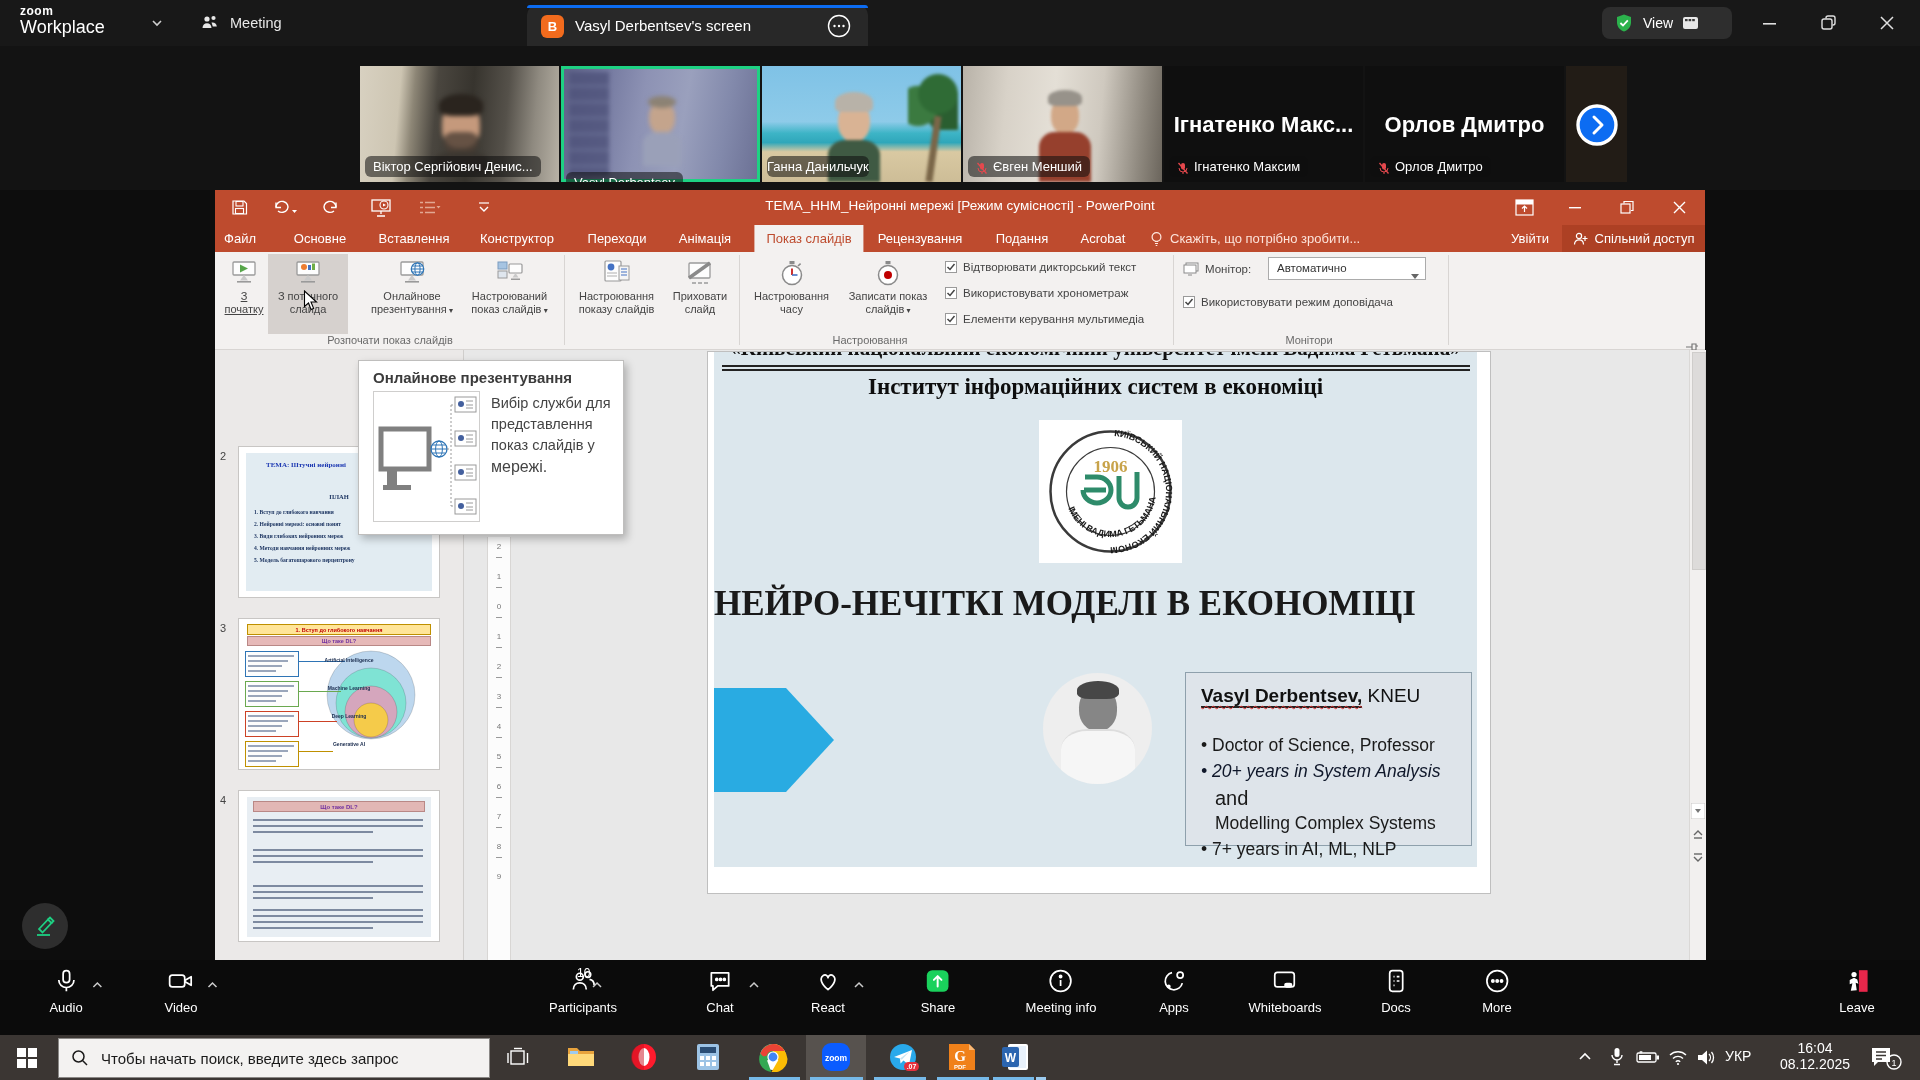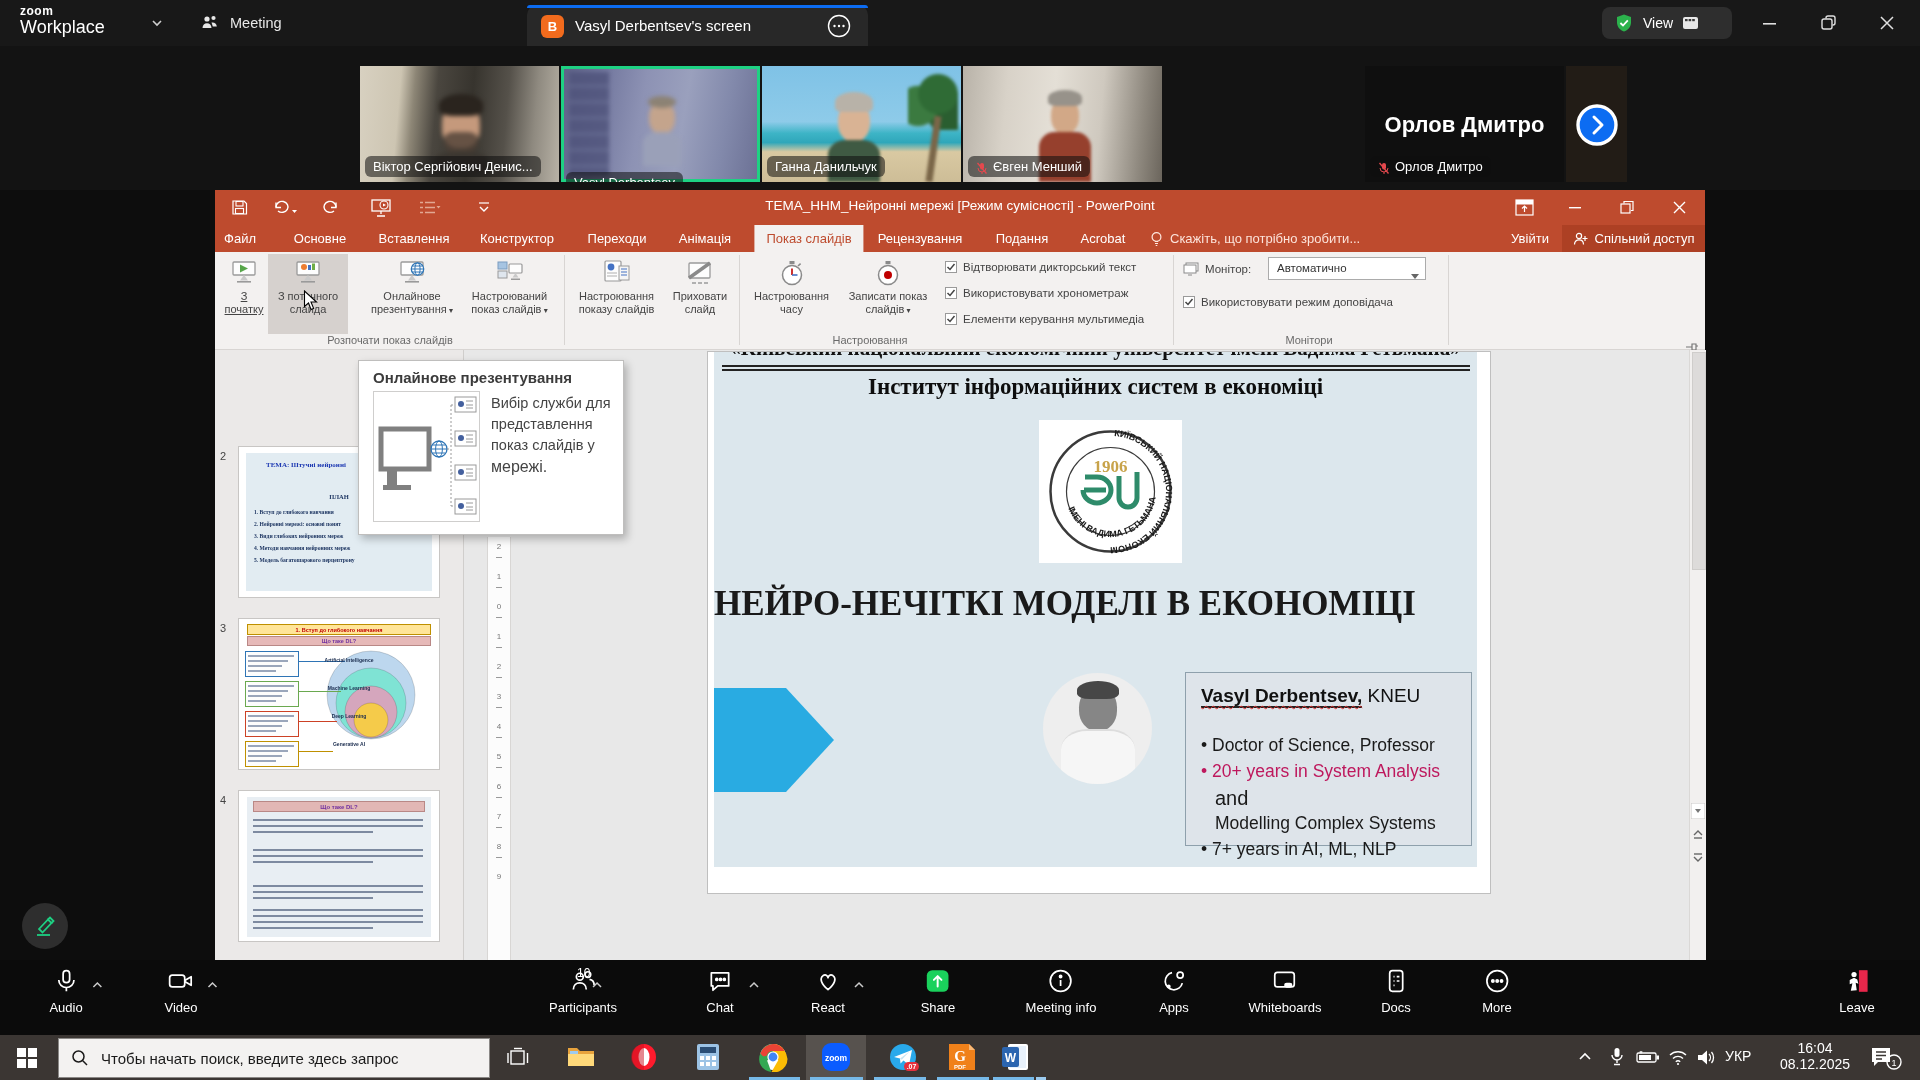--- a/index.html
+++ b/index.html
@@ -88,37 +88,48 @@
       <div class="abs" style="left: 762px; top: 20px; width: 199px; height: 116px; background: linear-gradient(rgb(127, 194, 230) 0%, rgb(142, 203, 233) 48%, rgb(61, 180, 198) 58%, rgb(47, 167, 186) 66%, rgb(217, 201, 162) 74%, rgb(205, 189, 151) 100%); overflow: hidden;">
         <div class="abs" style="left: 128px; top: 0px; width: 71px; height: 116px; filter: blur(1.5px);">
           <div class="abs" style="left: 18px; top: 4px; width: 50px; height: 60px; background: radial-gradient(circle at 60% 40%, rgb(47, 107, 53) 0px, rgb(47, 107, 53) 40%, transparent 45%), radial-gradient(circle at 20% 60%, rgb(59, 122, 64) 0px, rgb(59, 122, 64) 35%, transparent 40%), radial-gradient(circle at 80% 70%, rgb(42, 94, 48) 0px, rgb(42, 94, 48) 35%, transparent 40%);"></div>
           <div class="abs" style="left: 40px; top: 50px; width: 7px; height: 66px; background: rgb(122, 102, 72); transform: rotate(8deg);"></div>
         </div>
         <div class="abs" style="left: 66px; top: 26px; width: 52px; height: 90px; filter: blur(1.5px);">
           <div class="abs" style="left: 10px; top: 10px; width: 32px; height: 40px; background: rgb(217, 179, 148); border-radius: 46%;"></div>
           <div class="abs" style="left: 7px; top: 0px; width: 38px; height: 20px; background: rgb(184, 178, 168); border-radius: 50% 50% 20% 20%;"></div>
           <div class="abs" style="left: 0px; top: 48px; width: 52px; height: 42px; background: rgb(63, 90, 67); border-radius: 35% 35% 0px 0px;"></div>
         </div>
-        <div class="abs" style="left: 5px; top: 90px; width: auto; height: 21px; background: rgba(15, 15, 15, 0.55); border-radius: 6px; color: rgb(255, 255, 255); font-size: 13px; line-height: 21px; padding: 0px 8px; box-sizing: border-box; display: inline-flex; align-items: center; gap: 5px; max-width: 187px;">
+        <div class="abs" style="left: 5px; top: 90px; width: auto; height: 21px; background: rgba(15, 15, 15, 0.55); border-radius: 6px; color: rgb(255, 255, 255); font-size: 13px; line-height: 21px; padding: 0px 0; box-sizing: border-box; display: inline-flex; align-items: center; gap: 5px; max-width: 187px;">
           <div class="abs" style="position: relative; white-space: nowrap; overflow: hidden; text-overflow: ellipsis;">Ганна Данильчук</div>
         </div>
       </div>
       <div class="abs" style="left: 963px; top: 20px; width: 199px; height: 116px; background: linear-gradient(95deg, rgb(184, 178, 168) 0%, rgb(216, 210, 200) 22%, rgb(228, 223, 214) 45%, rgb(207, 201, 191) 68%, rgb(143, 137, 127) 88%, rgb(107, 101, 92) 100%); overflow: hidden;">
         <div class="abs" style="left: 80px; top: 24px; width: 44px; height: 92px; filter: blur(1.5px);">
           <div class="abs" style="left: 8px; top: 8px; width: 28px; height: 36px; background: rgb(210, 168, 135); border-radius: 46%;"></div>
           <div class="abs" style="left: 5px; top: 0px; width: 34px; height: 16px; background: rgb(151, 146, 138); border-radius: 50% 50% 25% 25%;"></div>
           <div class="abs" style="left: -4px; top: 42px; width: 52px; height: 50px; background: rgb(150, 64, 45); border-radius: 30% 30% 0px 0px;"></div>
         </div>
         <div class="abs" style="left: 5px; top: 90px; width: auto; height: 21px; background: rgba(15, 15, 15, 0.55); border-radius: 6px; color: rgb(255, 255, 255); font-size: 13px; line-height: 21px; padding: 0px 8px; box-sizing: border-box; display: inline-flex; align-items: center; gap: 5px; max-width: 187px;">
           <div class="abs" style="position: relative; width: 12px; height: 13px; flex: 0 0 auto;"><svg width="12" height="13" viewBox="0 0 12 13">
               <rect x="4" y="1" width="4" height="6.5" rx="2" fill="#e5484d"></rect>
               <path d="M2 6 a4 4 0 0 0 8 0 M6 10 v2" stroke="#e5484d" fill="none"></path>
               <path d="M1.5 1 L10.5 11.5" stroke="#e5484d" stroke-width="1.3"></path>
             </svg></div>
           <div class="abs" style="position: relative; white-space: nowrap; overflow: hidden; text-overflow: ellipsis;">Євген Менший</div>
+        </div>
+      </div>
+      <div class="abs" style="left: 1164px; top: 20px; width: 199px; height: 116px; background: rgb(15, 15, 15); overflow: hidden;">
+        <div class="abs" style="left: 0px; top: 46px; width: 199px; height: 26px; color: rgb(255, 255, 255); font: bold 22px &quot;Liberation Sans&quot;; text-align: center; white-space: nowrap;">Ігнатенко Макс...</div>
+        <div class="abs" style="left: 5px; top: 90px; width: auto; height: 21px; background: rgba(15, 15, 15, 0.55); border-radius: 6px; color: rgb(255, 255, 255); font-size: 13px; line-height: 21px; padding: 0px 8px; box-sizing: border-box; display: inline-flex; align-items: center; gap: 5px; max-width: 187px;">
+          <div class="abs" style="position: relative; width: 12px; height: 13px; flex: 0 0 auto;"><svg width="12" height="13" viewBox="0 0 12 13">
+              <rect x="4" y="1" width="4" height="6.5" rx="2" fill="#e5484d"></rect>
+              <path d="M2 6 a4 4 0 0 0 8 0 M6 10 v2" stroke="#e5484d" fill="none"></path>
+              <path d="M1.5 1 L10.5 11.5" stroke="#e5484d" stroke-width="1.3"></path>
+            </svg></div>
+          <div class="abs" style="position: relative; white-space: nowrap; overflow: hidden; text-overflow: ellipsis;">Ігнатенко Максим</div>
         </div>
       </div>
       <div class="abs" style="left: 1365px; top: 20px; width: 199px; height: 116px; background: rgb(15, 15, 15); overflow: hidden;">
         <div class="abs" style="left: 0px; top: 46px; width: 199px; height: 26px; color: rgb(255, 255, 255); font: bold 22px &quot;Liberation Sans&quot;; text-align: center; white-space: nowrap;">Орлов Дмитро</div>
         <div class="abs" style="left: 5px; top: 90px; width: auto; height: 21px; background: rgba(15, 15, 15, 0.55); border-radius: 6px; color: rgb(255, 255, 255); font-size: 13px; line-height: 21px; padding: 0px 8px; box-sizing: border-box; display: inline-flex; align-items: center; gap: 5px; max-width: 187px;">
           <div class="abs" style="position: relative; width: 12px; height: 13px; flex: 0 0 auto;"><svg width="12" height="13" viewBox="0 0 12 13">
               <rect x="4" y="1" width="4" height="6.5" rx="2" fill="#e5484d"></rect>
               <path d="M2 6 a4 4 0 0 0 8 0 M6 10 v2" stroke="#e5484d" fill="none"></path>
               <path d="M1.5 1 L10.5 11.5" stroke="#e5484d" stroke-width="1.3"></path>
             </svg></div>
@@ -467,21 +478,21 @@
               <div class="abs" style="left: 0px; top: 232px; width: 680px; height: 42px; font: bold 35px &quot;Liberation Serif&quot;; color: rgb(26, 26, 26); text-align: center; white-space: nowrap;">НЕЙРО-НЕЧІТКІ МОДЕЛІ В ЕКОНОМІЦІ</div>
               <div class="abs" style="left: 0px; top: 336px; width: 120px; height: 104px; background: rgb(41, 171, 226); clip-path: polygon(0px 0px, 60% 0px, 100% 50%, 60% 100%, 0px 100%);"></div>
               <div class="abs" style="left: 329px; top: 321px; width: 109px; height: 111px; background: rgb(239, 238, 236); border-radius: 50%; overflow: hidden; filter: grayscale(1);">
                 <div class="abs" style="left: 36px; top: 14px; width: 38px; height: 44px; background: rgb(143, 133, 123); border-radius: 46%;"></div>
                 <div class="abs" style="left: 34px; top: 8px; width: 42px; height: 18px; background: rgb(78, 70, 62); border-radius: 50% 50% 30% 30%;"></div>
                 <div class="abs" style="left: 18px; top: 56px; width: 74px; height: 56px; background: rgb(246, 246, 246); border-radius: 35% 35% 0px 0px; border-top: 2px solid rgb(221, 221, 221);"></div>
               </div>
               <div class="abs" style="left: 471px; top: 320px; width: 287px; height: 174px; background: rgb(222, 228, 234); border: 1px solid rgb(142, 160, 172); box-sizing: border-box; font-family: &quot;Liberation Sans&quot;, sans-serif;">
                 <div class="abs" style="left: 15px; top: 12px; width: 260px; height: 24px; font-size: 19px; color: rgb(17, 17, 17);"><span style="font-weight: bold; border-bottom: 2px solid rgb(34, 34, 34); text-decoration: underline 1px wavy rgb(221, 51, 51); text-underline-offset: 3px;">Vasyl Derbentsev,</span><span> KNEU</span></div>
                 <div class="abs" style="left: 15px; top: 62px; width: 260px; height: 24px; font-size: 17.5px; color: rgb(26, 26, 26);">• Doctor of Science, Professor</div>
-                <div class="abs" style="left: 15px; top: 88px; width: 260px; height: 24px; font-size: 17.5px; color: #be185d;">• 20+ years in System Analysis</div>
+                <div class="abs" style="left: 15px; top: 88px; width: 260px; height: 24px; font-size: 17.5px; color: #0f172a; font-style: italic;">• 20+ years in System Analysis</div>
                 <div class="abs" style="left: 15px; top: 114px; width: 260px; height: 24px; font-size: 20px; color: rgb(26, 26, 26); padding-left: 14px;">   and</div>
                 <div class="abs" style="left: 15px; top: 140px; width: 260px; height: 24px; font-size: 17.5px; color: rgb(26, 26, 26); padding-left: 14px;">   Modelling Complex Systems</div>
                 <div class="abs" style="left: 15px; top: 166px; width: 260px; height: 24px; font-size: 17.5px; color: rgb(26, 26, 26);">• 7+ years in AI, ML, NLP</div>
               </div>
             </div>
           </div>
         </div>
         <div class="abs" style="left: 1474px; top: 0px; width: 16px; height: 724px; background: rgb(242, 240, 239); border-left: 1px solid rgb(218, 216, 214);">
           <div class="abs" style="left: 2px; top: 2px; width: 12px; height: 216px; background: rgb(221, 219, 218); border: 1px solid rgb(207, 205, 203);"></div>
           <div class="abs" style="left: 1px; top: 453px; width: 14px; height: 16px;"><svg width="14" height="16" viewBox="0 0 14 16">

